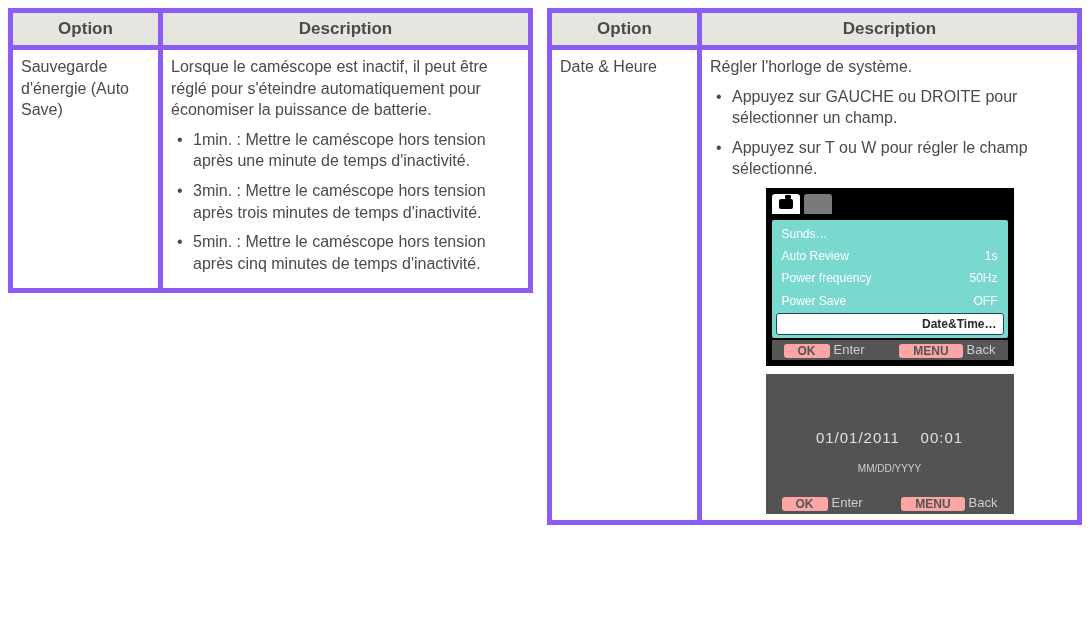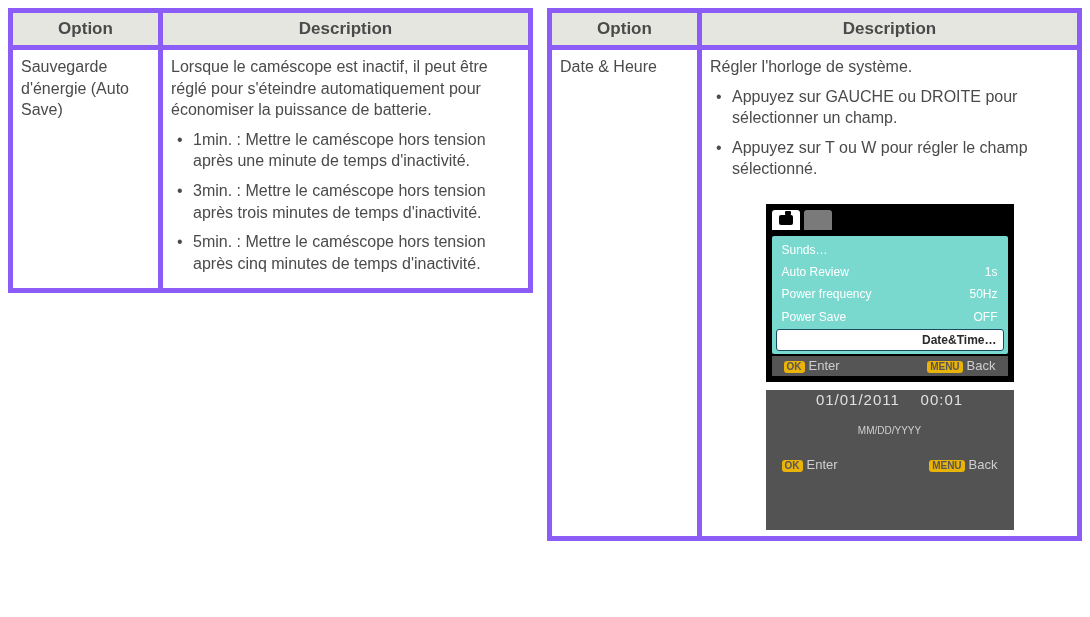--- a/index.html
+++ b/index.html
@@ -54,21 +54,21 @@
     content: "•";
     position: absolute;
     left: -12px;
     top: 0;
   }
   
   .screen1 {
     width: 248px;
     height: 178px;
     background: #000;
-    margin: 24px auto 8px auto;
+    margin: 8px auto 8px auto;
     position: relative;
     box-sizing: border-box;
     padding: 6px;
   }
   .tabbar {
     height: 22px;
     display: flex;
     gap: 4px;
     margin-bottom: 4px;
   }
@@ -118,39 +118,40 @@
     align-items: center;
     justify-content: space-between;
     padding: 0 12px;
     color: #cfcfcf;
     font-size: 13px;
     margin-top: 2px;
     font-family: Verdana, sans-serif;
   }
   .pill {
     display:inline-block;
-    background:#eab308;
+    background:#fca5a5;
     color:#555;
-    font-size:10px;
+    font-size:12px;
     font-weight:bold;
-    padding:1px 3px;
+    padding:1px 14px;
     border-radius:3px;
     margin-right:4px;
     line-height:1;
     vertical-align:middle;
   }
   
   .screen2 {
     width: 248px;
     height: 140px;
     background: #535353;
     margin: 6px auto 0 auto;
     box-sizing: border-box;
     display:flex;
     flex-direction:column;
+    justify-content:flex-end;
     color:#e0e0e0;
     font-family: Verdana, sans-serif;
   }
   .dateline {
     text-align:center;
     font-size:15px;
     letter-spacing:1px;
     margin-bottom:14px;
   }
   .fmtline {

